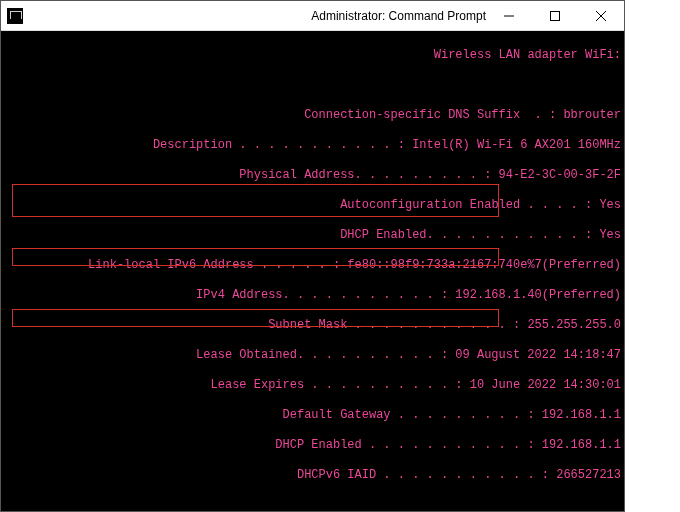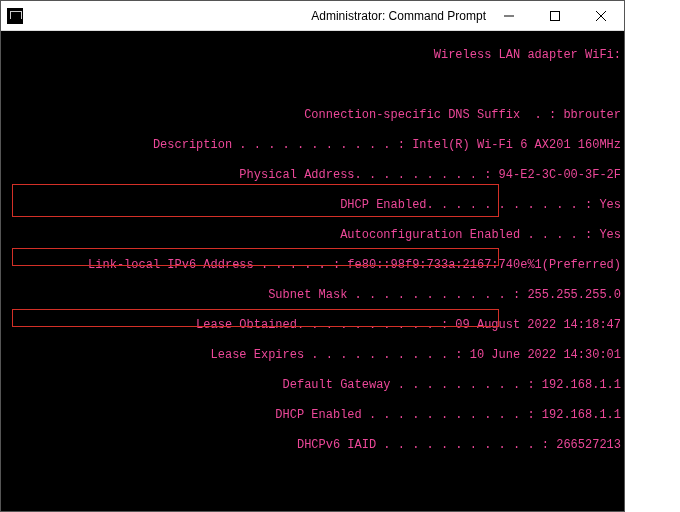--- a/index.html
+++ b/index.html
@@ -94,23 +94,24 @@
         </svg>
     </div>
   </div>
 
   <div class="console">
 <span class="row">Wireless LAN adapter WiFi:</span>
 <span class="row"> </span>
 <span class="row">   Connection-specific DNS Suffix  . : bbrouter</span>
 <span class="row">   Description . . . . . . . . . . . : Intel(R) Wi-Fi 6 AX201 160MHz</span>
 <span class="row">   Physical Address. . . . . . . . . : 94-E2-3C-00-3F-2F</span>
+<span class="row">   Autoconfiguration Enabled . . . . : Yes</span>
 <span class="row">   DHCP Enabled. . . . . . . . . . . : Yes</span>
-<span class="row">   Autoconfiguration Enabled . . . . : Yes</span>
-<span class="row">   Link-local IPv6 Address . . . . . : fe80::98f9:733a:2167:740e%1(Preferred)</span>
+<span class="row">   Link-local IPv6 Address . . . . . : fe80::98f9:733a:2167:740e%7(Preferred)</span>
+<span class="row">   IPv4 Address. . . . . . . . . . . : 192.168.1.40(Preferred)</span>
 <span class="row">   Subnet Mask . . . . . . . . . . . : 255.255.255.0</span>
 <span class="row">   Lease Obtained. . . . . . . . . . : 09 August 2022 14:18:47</span>
 <span class="row">   Lease Expires . . . . . . . . . . : 10 June 2022 14:30:01</span>
 <span class="row">   Default Gateway . . . . . . . . . : 192.168.1.1</span>
 <span class="row">   DHCP Enabled . . . . . . . . . . . : 192.168.1.1</span>
 <span class="row">   DHCPv6 IAID . . . . . . . . . . . : 266527213</span>
 
 
 
 

